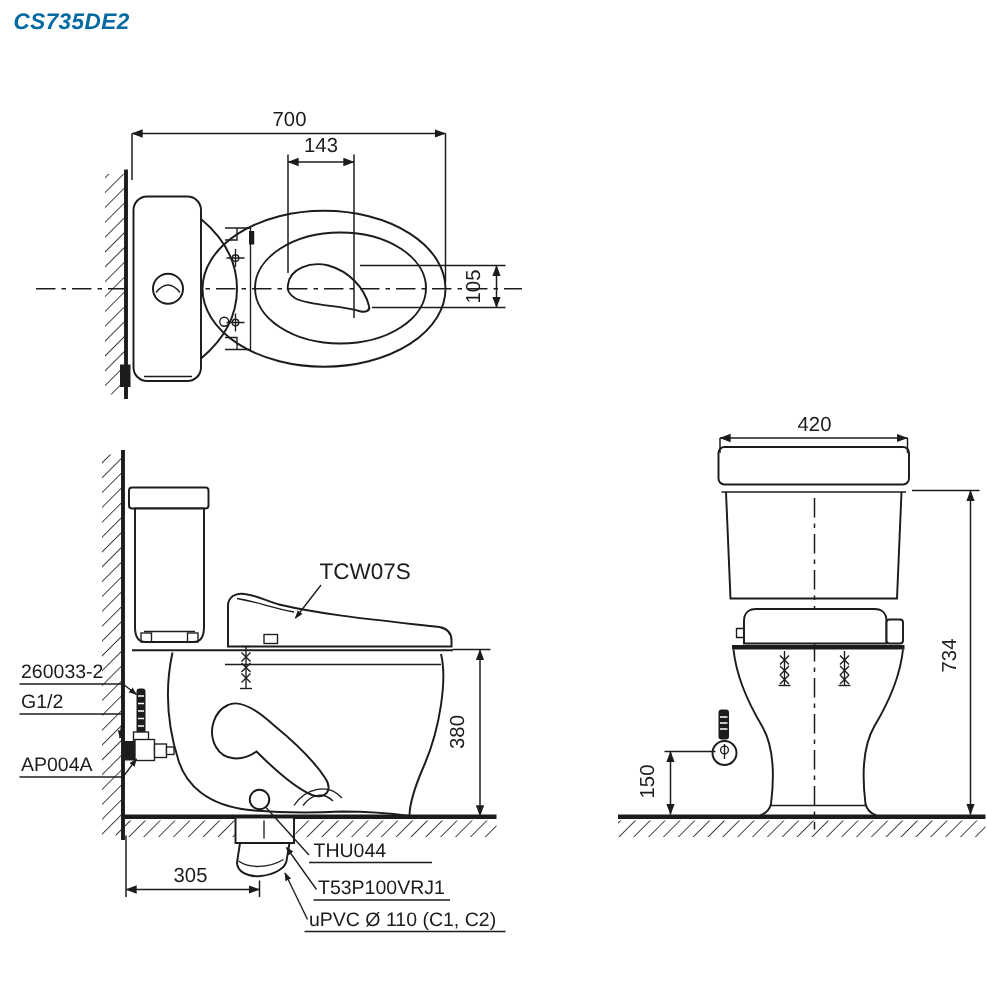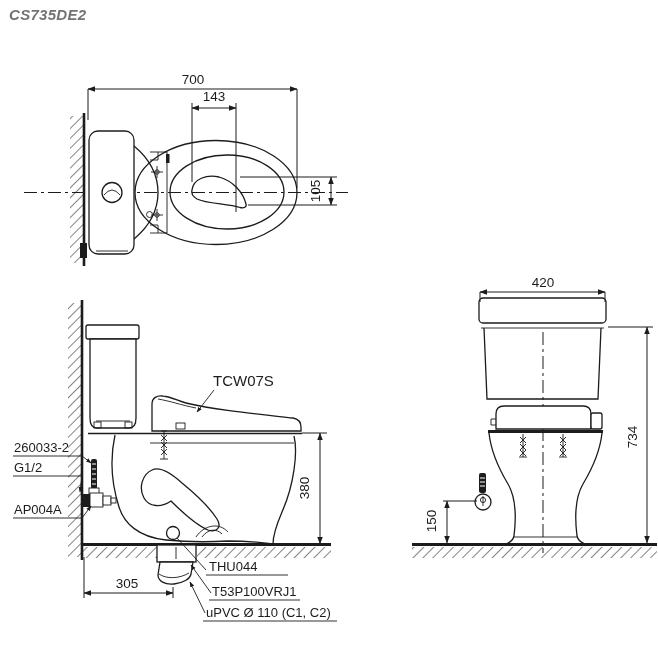--- a/index.html
+++ b/index.html
@@ -7,21 +7,21 @@
     position:relative;
     width:658px;height:666px;
     background:#ffffff;
     font-family:"Liberation Sans","DejaVu Sans",sans-serif;
     color:#1c1c1c;
     overflow:hidden;
   }
   .title{
     position:absolute;left:9px;top:6px;
     font-size:15px;font-weight:bold;font-style:italic;
-    letter-spacing:0.3px;color:#737373;
+    letter-spacing:0.3px;color:#0369a1;
   }
   svg{position:absolute;left:0;top:0;}
   svg text{
     font-family:"Liberation Sans","DejaVu Sans",sans-serif;
     font-size:13.5px;fill:#1c1c1c;
   }
   svg text.lbl{font-size:13px;}
   svg text.big{font-size:15px;}
   .ln{stroke:#1c1c1c;fill:none;stroke-width:1.3;}
   .thin{stroke:#1c1c1c;fill:none;stroke-width:0.9;}

